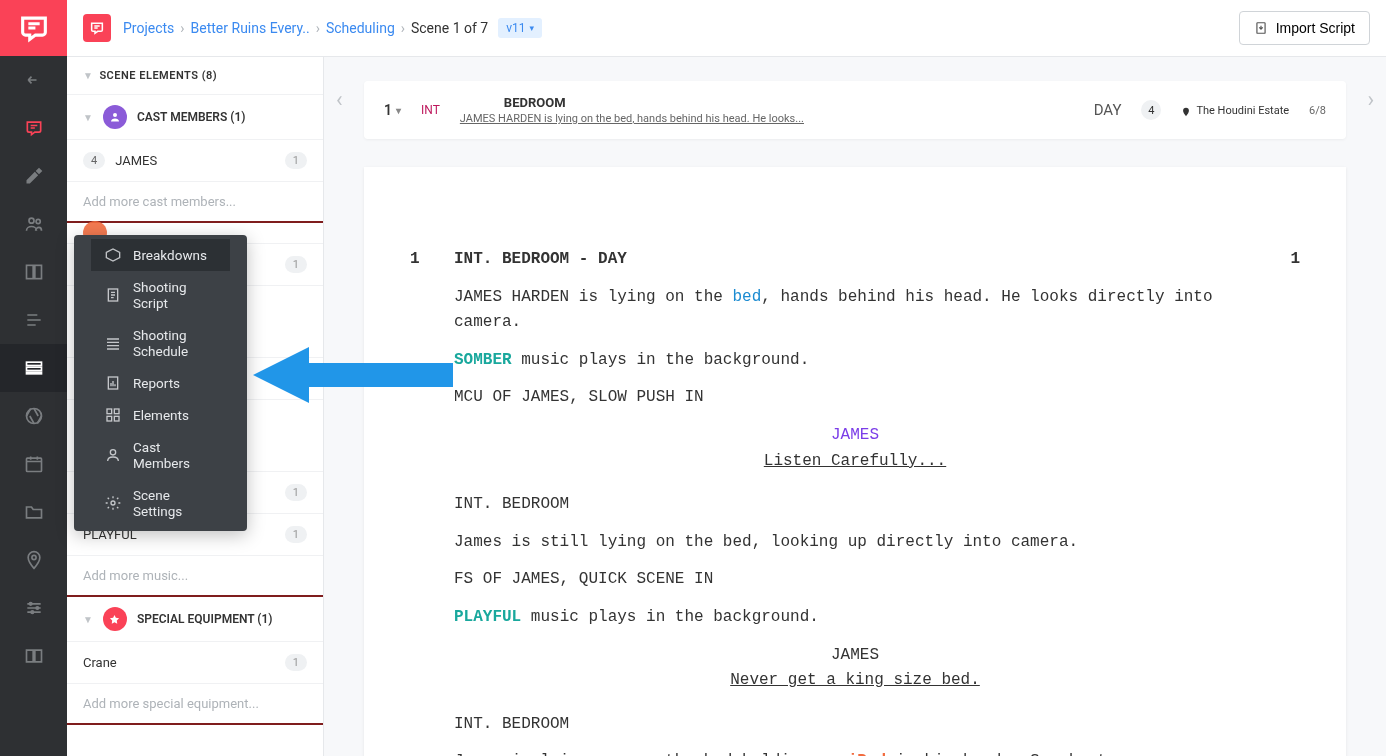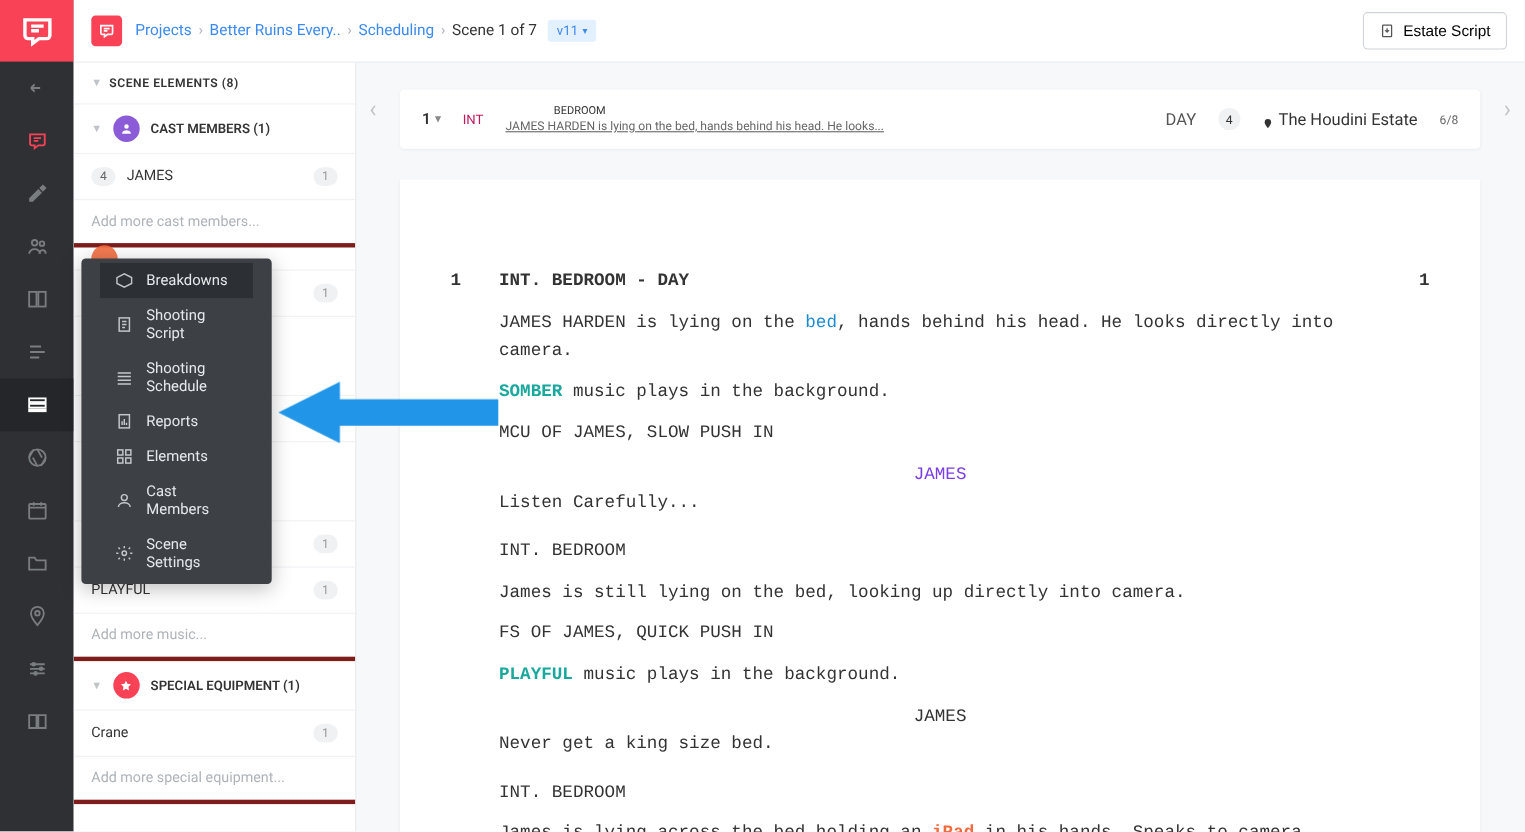--- a/index.html
+++ b/index.html
@@ -24,47 +24,47 @@
 .import-btn { border: 1px solid #d0d4d8; background: #fff; padding: 8px 14px; border-radius: 4px; font-size: 14px; display: inline-flex; align-items: center; gap: 8px; cursor: pointer; }
 .content { flex: 1; display: flex; min-height: 0; }
 .sidebar { width: 257px; background: #fff; border-right: 1px solid #e6e8eb; overflow-y: auto; flex-shrink: 0; position: relative; }
 .sect-hdr { padding: 12px 16px; font-size: 11px; font-weight: 600; letter-spacing: 0.5px; border-bottom: 1px solid #f0f1f3; display: flex; align-items: center; gap: 6px; }
 .grp-hdr { padding: 10px 16px; display: flex; align-items: center; gap: 10px; font-size: 12px; font-weight: 600; border-bottom: 1px solid #f0f1f3; }
 .grp-badge { width: 24px; height: 24px; border-radius: 50%; display: flex; align-items: center; justify-content: center; color: #fff; font-size: 12px; }
 .caret { color: #c0c4c8; font-size: 10px; }
 .grp-item { padding: 12px 16px; display: flex; align-items: center; font-size: 13px; border-bottom: 1px solid #f0f1f3; }
 .grp-item .num { background: #eff1f3; border-radius: 10px; font-size: 11px; padding: 2px 8px; margin-right: 10px; color: #666; }
 .grp-item .cnt { margin-left: auto; background: #eff1f3; border-radius: 10px; font-size: 11px; padding: 2px 8px; color: #999; }
-.grp-add { padding: 12px 16px; font-size: 13px; color: #aeb3b8; border-bottom: 4px solid #7f1d1d; }
+.grp-add { padding: 12px 16px; font-size: 13px; color: #aeb3b8; border-bottom: 2px solid #7f1d1d; }
 .popup { position: absolute; top: 235px; left: 74px; width: 173px; background: #3d4146; border-radius: 4px; box-shadow: 0 4px 18px rgba(0,0,0,0.25); z-index: 10; padding: 4px 17px; }
 .popup-item { padding: 8px 14px; color: #e6e8eb; font-size: 13.5px; display: flex; align-items: center; gap: 12px; cursor: pointer; }
 .popup-item.sel { background: #2c3034; }
 .popup-item svg { width: 16px; height: 16px; opacity: 0.8; flex-shrink: 0; }
 .arrow { position: absolute; top: 347px; left: 253px; z-index: 11; }
 .canvas { flex: 1; overflow-y: auto; padding: 24px 40px; position: relative; }
 .scene-bar { background: #fff; border-radius: 4px; padding: 14px 20px; display: flex; align-items: center; box-shadow: 0 1px 3px rgba(0,0,0,0.05); gap: 20px; position: relative; }
 .nav-chev { color: #c0c4c8; cursor: pointer; font-size: 22px; position: absolute; }
 .nav-chev.left { left: -28px; }
 .nav-chev.right { right: -28px; }
 .scene-num { font-weight: 600; font-size: 14px; display: flex; align-items: center; gap: 4px; }
 .intext { font-size: 12px; color: #be185d; }
-.scene-title { font-size: 10px; font-weight: 400; padding-left: 44px; }
+.scene-title { font-size: 13px; font-weight: 700; padding-left: 44px; }
 .scene-desc { font-size: 11px; color: #666; text-decoration: underline; }
 .scene-col { display: flex; flex-direction: column; gap: 2px; }
 .dn { font-size: 15px; color: #555; }
 .badge4 { background: #eff1f3; border-radius: 50%; width: 20px; height: 20px; display: inline-flex; align-items: center; justify-content: center; font-size: 11px; }
-.loc { font-size: 15px; display: flex; align-items: flex-end; gap: 5px; }
+.loc { font-size: 11px; display: flex; align-items: flex-end; gap: 5px; }
 .pg { font-size: 11px; color: #666; }
 .page { background: #fff; margin-top: 28px; padding: 80px 90px 40px; box-shadow: 0 1px 3px rgba(0,0,0,0.08); min-height: 900px; font-family: "Courier New", monospace; font-size: 16px; line-height: 1.6; position: relative; }
 .slug { font-weight: 700; position: relative; }
 .slug .ln { position: absolute; left: -44px; font-weight: 700; }
 .slug .rn { position: absolute; right: -44px; font-weight: 700; }
 .action { margin-top: 12px; }
 .char { text-align: center; margin-top: 12px; font-weight: 400; color: #7b3de8; }
-.dial { text-align: left; }
+.dial { text-align: center; text-decoration: underline; }
 .tag-bed { color: #1b8bd1; }
 .tag-somber { color: #19a89d; font-weight: 700; }
 .tag-playful { color: #19a89d; font-weight: 700; }
 .tag-ipad { color: #f26b3e; font-weight: 700; }
 </style>
 </head>
 <body>
 
 <div class="app">
   <div class="rail">
@@ -173,21 +173,21 @@
             <span>v11</span>
             <span style="font-size:9px">▾</span>
           </span>
       </div>
       <div class="spacer"></div>
       <button class="import-btn">
         <svg width="14" height="14" viewBox="0 0 24 24" fill="none" stroke="#555" stroke-width="2">
             <rect x="5" y="3" width="14" height="18" rx="1"></rect>
             <path d="M12 8v6m-3-3l3 3 3-3"></path>
           </svg>
-        <span>Estate Script</span>
+        <span>Import Script</span>
       </button>
     </div>
 
     <div class="content">
       <div class="sidebar">
         <div class="sect-hdr">
             <span class="caret">▼</span>
             <span>SCENE ELEMENTS  (8)</span>
           </div>
 
@@ -333,21 +333,21 @@
 
         <div class="page">
           <div class="slug"><span class="ln">1</span><span>INT. BEDROOM - DAY</span><span class="rn">1</span></div>
           <div class="action"><span>JAMES HARDEN is lying on the </span><span class="tag-bed">bed</span><span>, hands behind his head. He looks directly into camera.</span></div>
           <div class="action"><span class="tag-somber">SOMBER</span><span> music plays in the background.</span></div>
           <div class="action">MCU OF JAMES, SLOW PUSH IN</div>
           <div class="char">JAMES</div>
           <div class="dial">Listen Carefully...</div>
           <div class="action" style="margin-top:18px">INT. BEDROOM</div>
           <div class="action">James is still lying on the bed, looking up directly into camera.</div>
-          <div class="action">FS OF JAMES, QUICK PUSH IN</div>
+          <div class="action">FS OF JAMES, QUICK SCENE IN</div>
           <div class="action"><span class="tag-playful">PLAYFUL</span><span> music plays in the background.</span></div>
           <div class="char" style="color:#333">JAMES</div>
           <div class="dial">Never get a king size bed.</div>
           <div class="action" style="margin-top:18px">INT. BEDROOM</div>
           <div class="action"><span>James is lying across the bed holding an </span><span class="tag-ipad">iPad</span><span> in his hands. Speaks to camera.</span></div>
 
         </div>
       </div>
     </div>
   </div>

